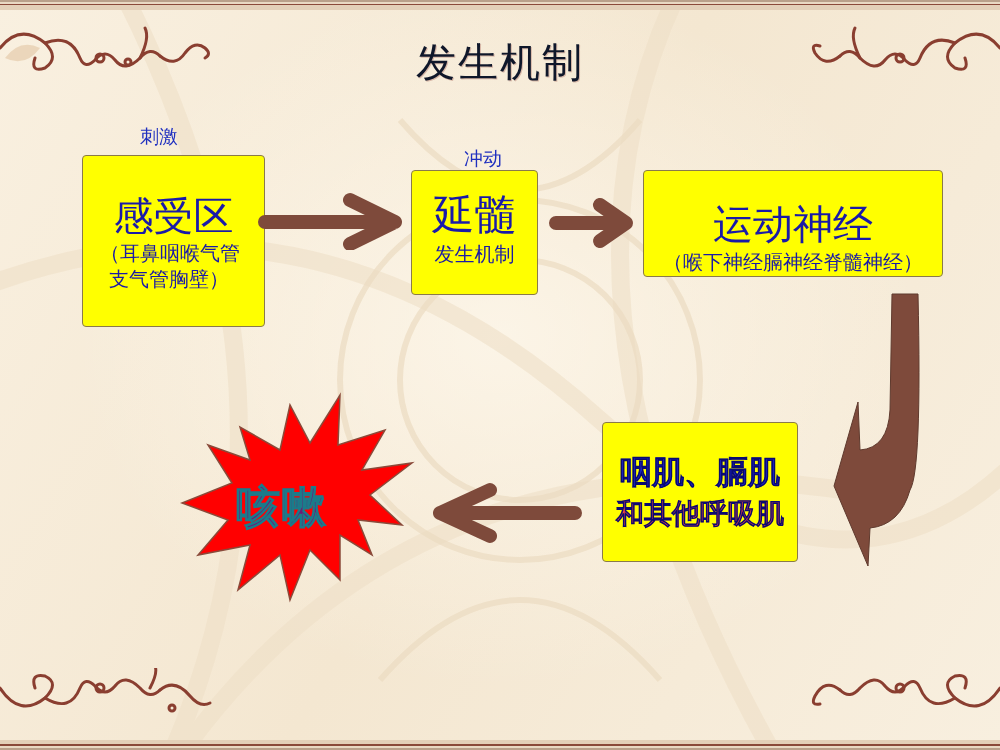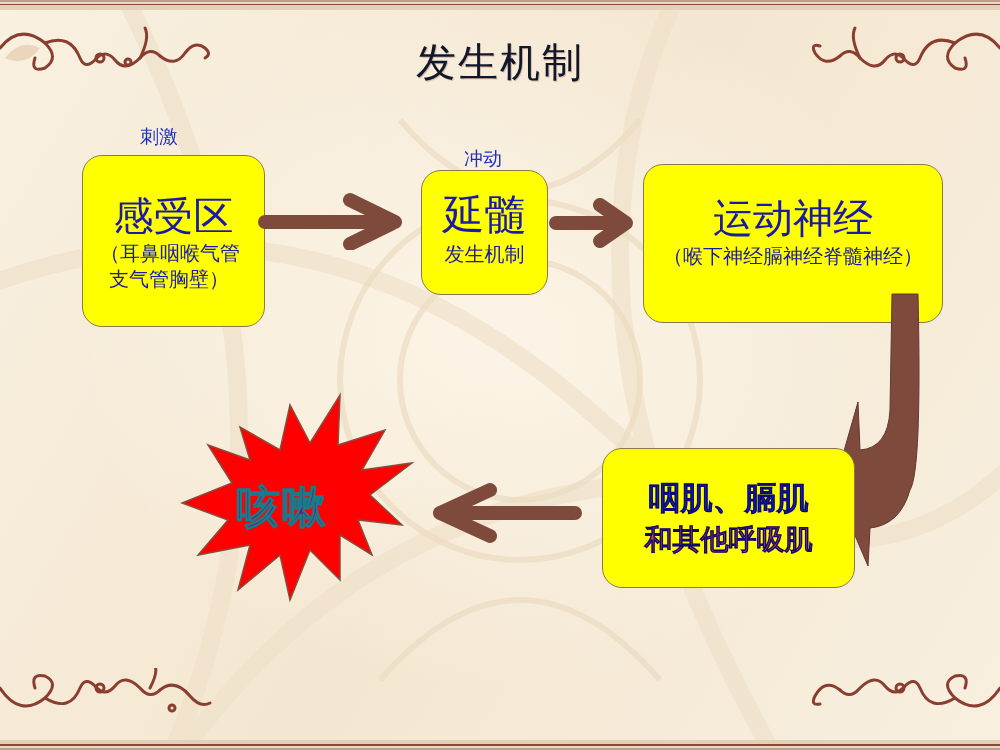--- a/index.html
+++ b/index.html
@@ -22,21 +22,21 @@
   .title {
     position: absolute; left: 0; width: 1000px; top: 35px; text-align: center;
     font-size: 40px; color: #0f172a; letter-spacing: 2px;
     text-shadow: 1px 1px 0 #d8b8a8;
   }
   .label-small {
     position: absolute; font-size: 19px; color: #1f2fbf;
   }
   .box {
     position: absolute; background: #ffff00; border: 1px solid #8a7a4a;
-    border-radius: 20px; box-sizing: border-box; color: #1a1aa8; text-align: center;
+    border-radius: 4px; box-sizing: border-box; color: #1a1aa8; text-align: center;
   }
   .box .main { display: block; }
   .box .sub { display: block; }
   .arrow { position: absolute; }
   .burst { position: absolute; }
   .burst-text {
     position: absolute; font-size: 44px; font-weight: bold; color: #701a75;
     -webkit-text-stroke: 1px #1b7b8a; letter-spacing: 2px;
   }
 </style>
@@ -110,39 +110,39 @@
 <div class="box" style="left:82px;top:155px;width:183px;height:172px">
   <span class="main" style="font-size:40px;margin-top:36px;line-height:48px">感受区</span>
   <span class="sub" style="font-size:20px;line-height:26px;text-align:left;padding-left:17px">（耳鼻咽喉气管</span>
   <span class="sub" style="font-size:20px;line-height:26px;text-align:left;padding-left:26px">支气管胸壁）</span>
 </div>
 
 <svg class="arrow" style="left:255px;top:190px" width="150" height="60">
   <path d="M10 32 L 140 32 M 95 10 L 140 32 L 95 54" fill="none" stroke="#7e4a3b" stroke-width="14" stroke-linecap="round" stroke-linejoin="round"></path>
 </svg>
 
-<div class="box" style="left:421px;top:170px;width:127px;height:125px">
+<div class="box" style="left:411px;top:170px;width:127px;height:125px">
   <span class="main" style="font-size:42px;margin-top:18px;line-height:52px">延髓</span>
   <span class="sub" style="font-size:20px;line-height:26px">发生机制</span>
 </div>
 
 <svg class="arrow" style="left:548px;top:195px" width="90" height="56">
   <path d="M8 28 L 78 28 M 52 10 L 78 28 L 52 46" fill="none" stroke="#7e4a3b" stroke-width="14" stroke-linecap="round" stroke-linejoin="round"></path>
 </svg>
 
-<div class="box" style="left:643px;top:164px;width:300px;height:159px">
+<div class="box" style="left:643px;top:170px;width:300px;height:107px">
   <span class="main" style="font-size:40px;margin-top:28px;line-height:50px">运动神经</span>
   <span class="sub" style="font-size:20px;line-height:26px;white-space:nowrap">（喉下神经膈神经脊髓神经）</span>
 </div>
 
 <svg class="arrow" style="left:830px;top:290px" width="100" height="280">
   <path d="M 62 4 L 88 4 Q 92 180 80 200 Q 70 235 40 238 L 38 276 L 4 196 L 28 112 L 30 160 Q 58 158 60 120 Z" fill="#7e4a3b" stroke="#5f3a2e" stroke-width="1"></path>
 </svg>
 
-<div class="box" style="left:602px;top:448px;width:253px;height:140px">
+<div class="box" style="left:602px;top:422px;width:196px;height:140px">
   <span class="main" style="font-size:32px;font-weight:bold;margin-top:28px;line-height:42px;color:#1f2ad8;-webkit-text-stroke:0.5px #0a0a70">咽肌、膈肌</span>
   <span class="main" style="font-size:28px;font-weight:bold;line-height:42px;color:#ef4444;-webkit-text-stroke:0.5px #0a0a70;white-space:nowrap">和其他呼吸肌</span>
 </div>
 
 <svg class="arrow" style="left:425px;top:478px" width="160" height="70">
   <path d="M150 35 L 15 35 M 65 12 L 15 35 L 65 58" fill="none" stroke="#7e4a3b" stroke-width="14" stroke-linecap="round" stroke-linejoin="round"></path>
 </svg>
 
 <svg class="burst" style="left:180px;top:385px" width="240" height="225">
   <polygon fill="#ff0000" stroke="#8a4a3a" stroke-width="1.5" points="160,10 158,60 205,45 182,85 232,78 190,110 222,140 178,135 192,170 160,150 160,195 130,165 110,215 100,170 58,205 70,160 18,170 48,135 2,118 52,98 28,60 70,75 60,42 100,65 110,20 130,58"></polygon>

